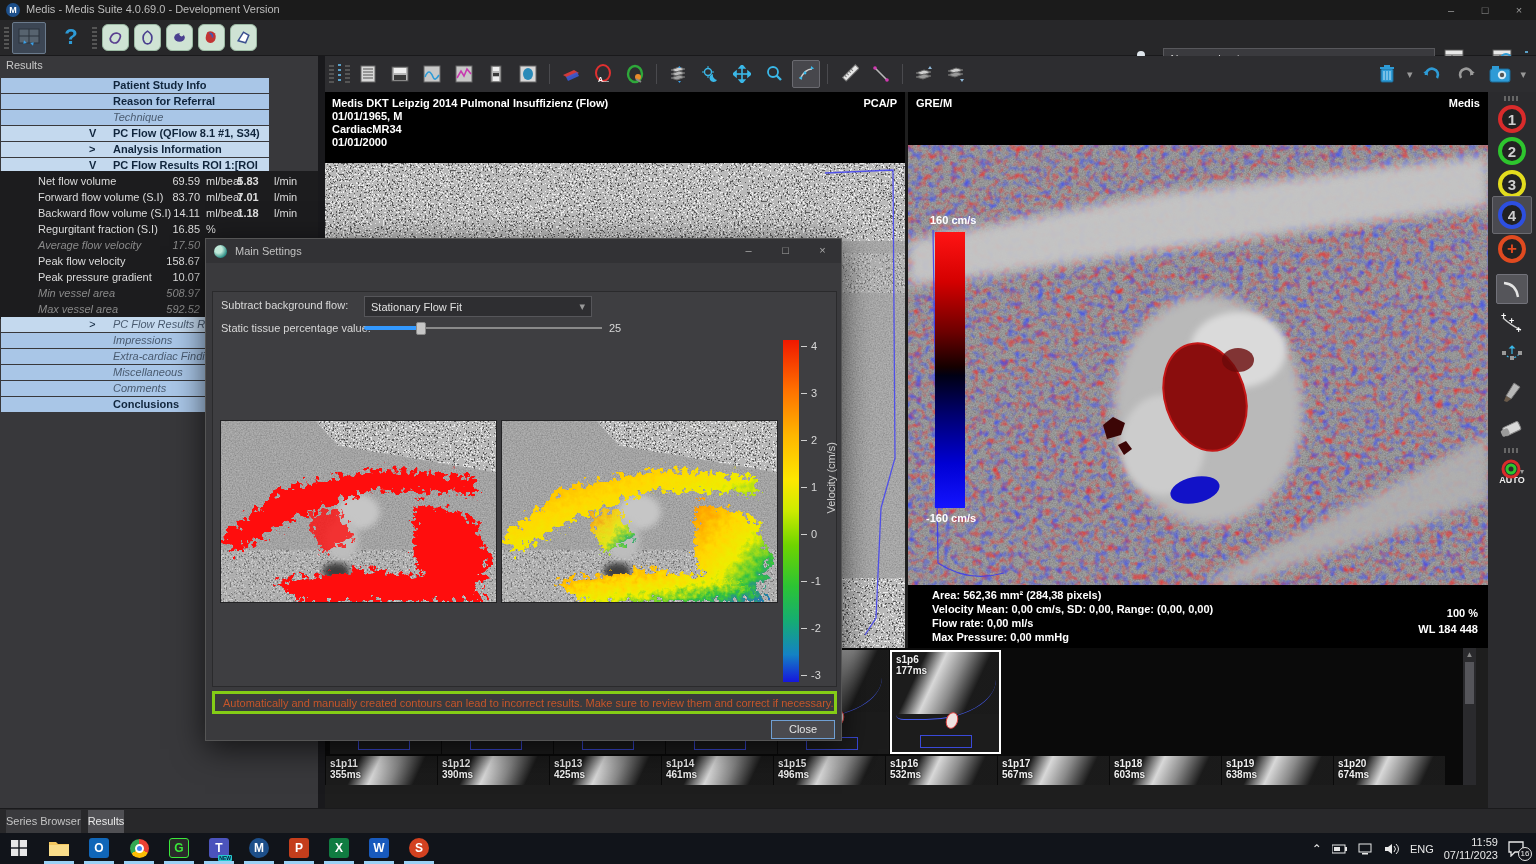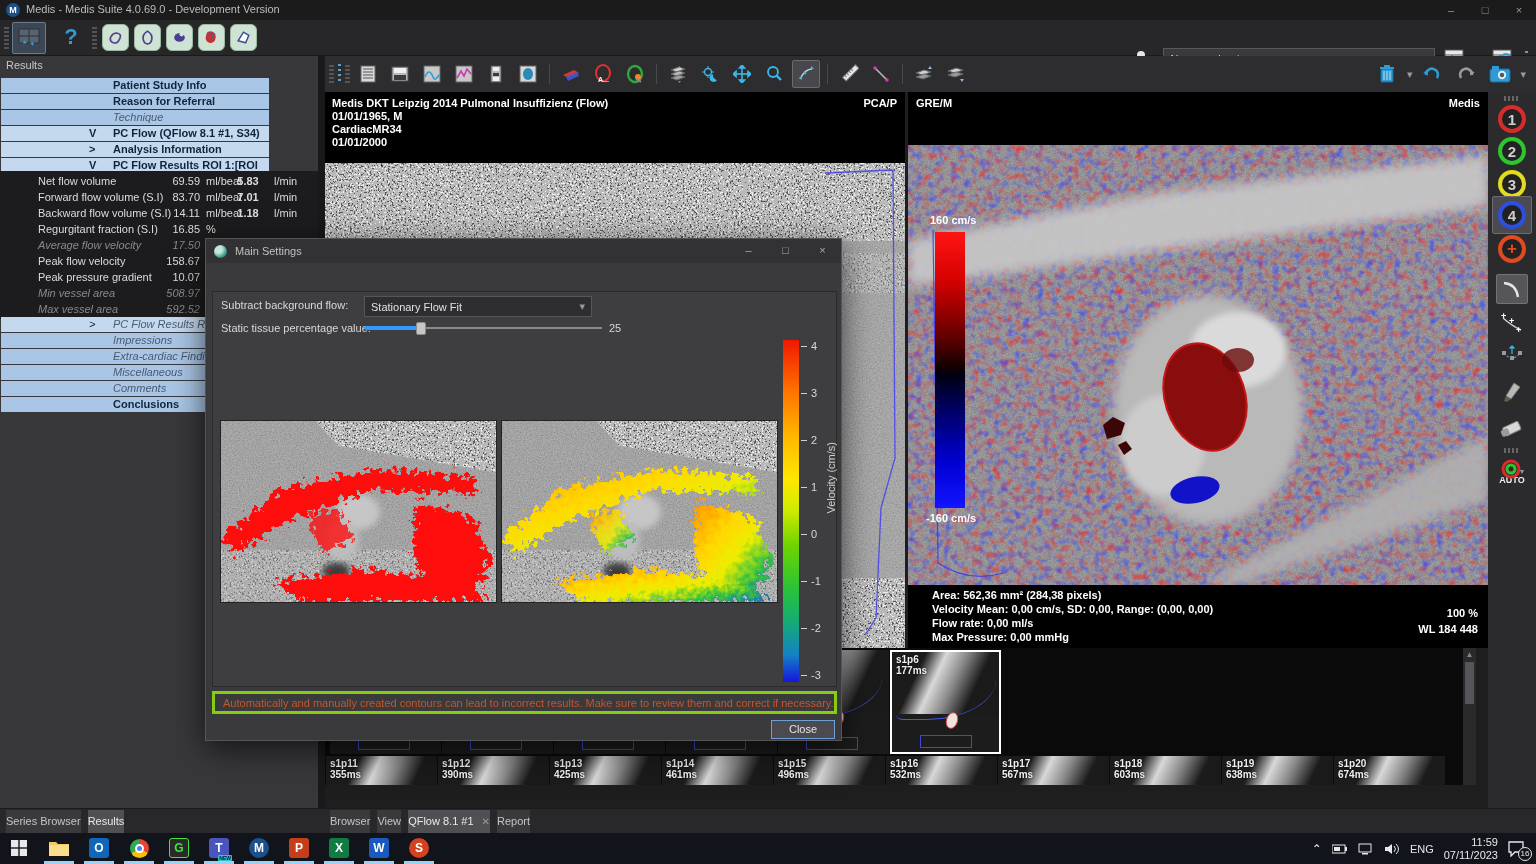--- a/index.html
+++ b/index.html
@@ -766,26 +766,20 @@
       <div class="up">▲</div>
       <div class="th"></div>
     </div>
   </div>
 
   <div id="bottombar" class="abs">
     <div id="lefttabs" class="abs">
       <span class="btab"><span>Series Browser</span></span>
       <span class="btab active"><span>Results</span></span>
     </div>
-    <div id="maintabs" class="abs">
-      <span class="btab"><span>Browser</span></span>
-      <span class="btab"><span>View</span></span>
-      <span class="btab active"><span>QFlow 8.1 #1</span><span class="closex">✕</span></span>
-      <span class="btab"><span>Report</span></span>
-    </div>
   </div>
 
   <div id="taskbar" class="abs">
     <div class="tbi" style="left:6px">
         <svg width="16" height="16" viewBox="0 0 16 16">
           <g fill="#e8e8e8">
             <rect x="0" y="0" width="7.3" height="7.3"></rect>
             <rect x="8.7" y="0" width="7.3" height="7.3"></rect>
             <rect x="0" y="8.7" width="7.3" height="7.3"></rect>
             <rect x="8.7" y="8.7" width="7.3" height="7.3"></rect>

